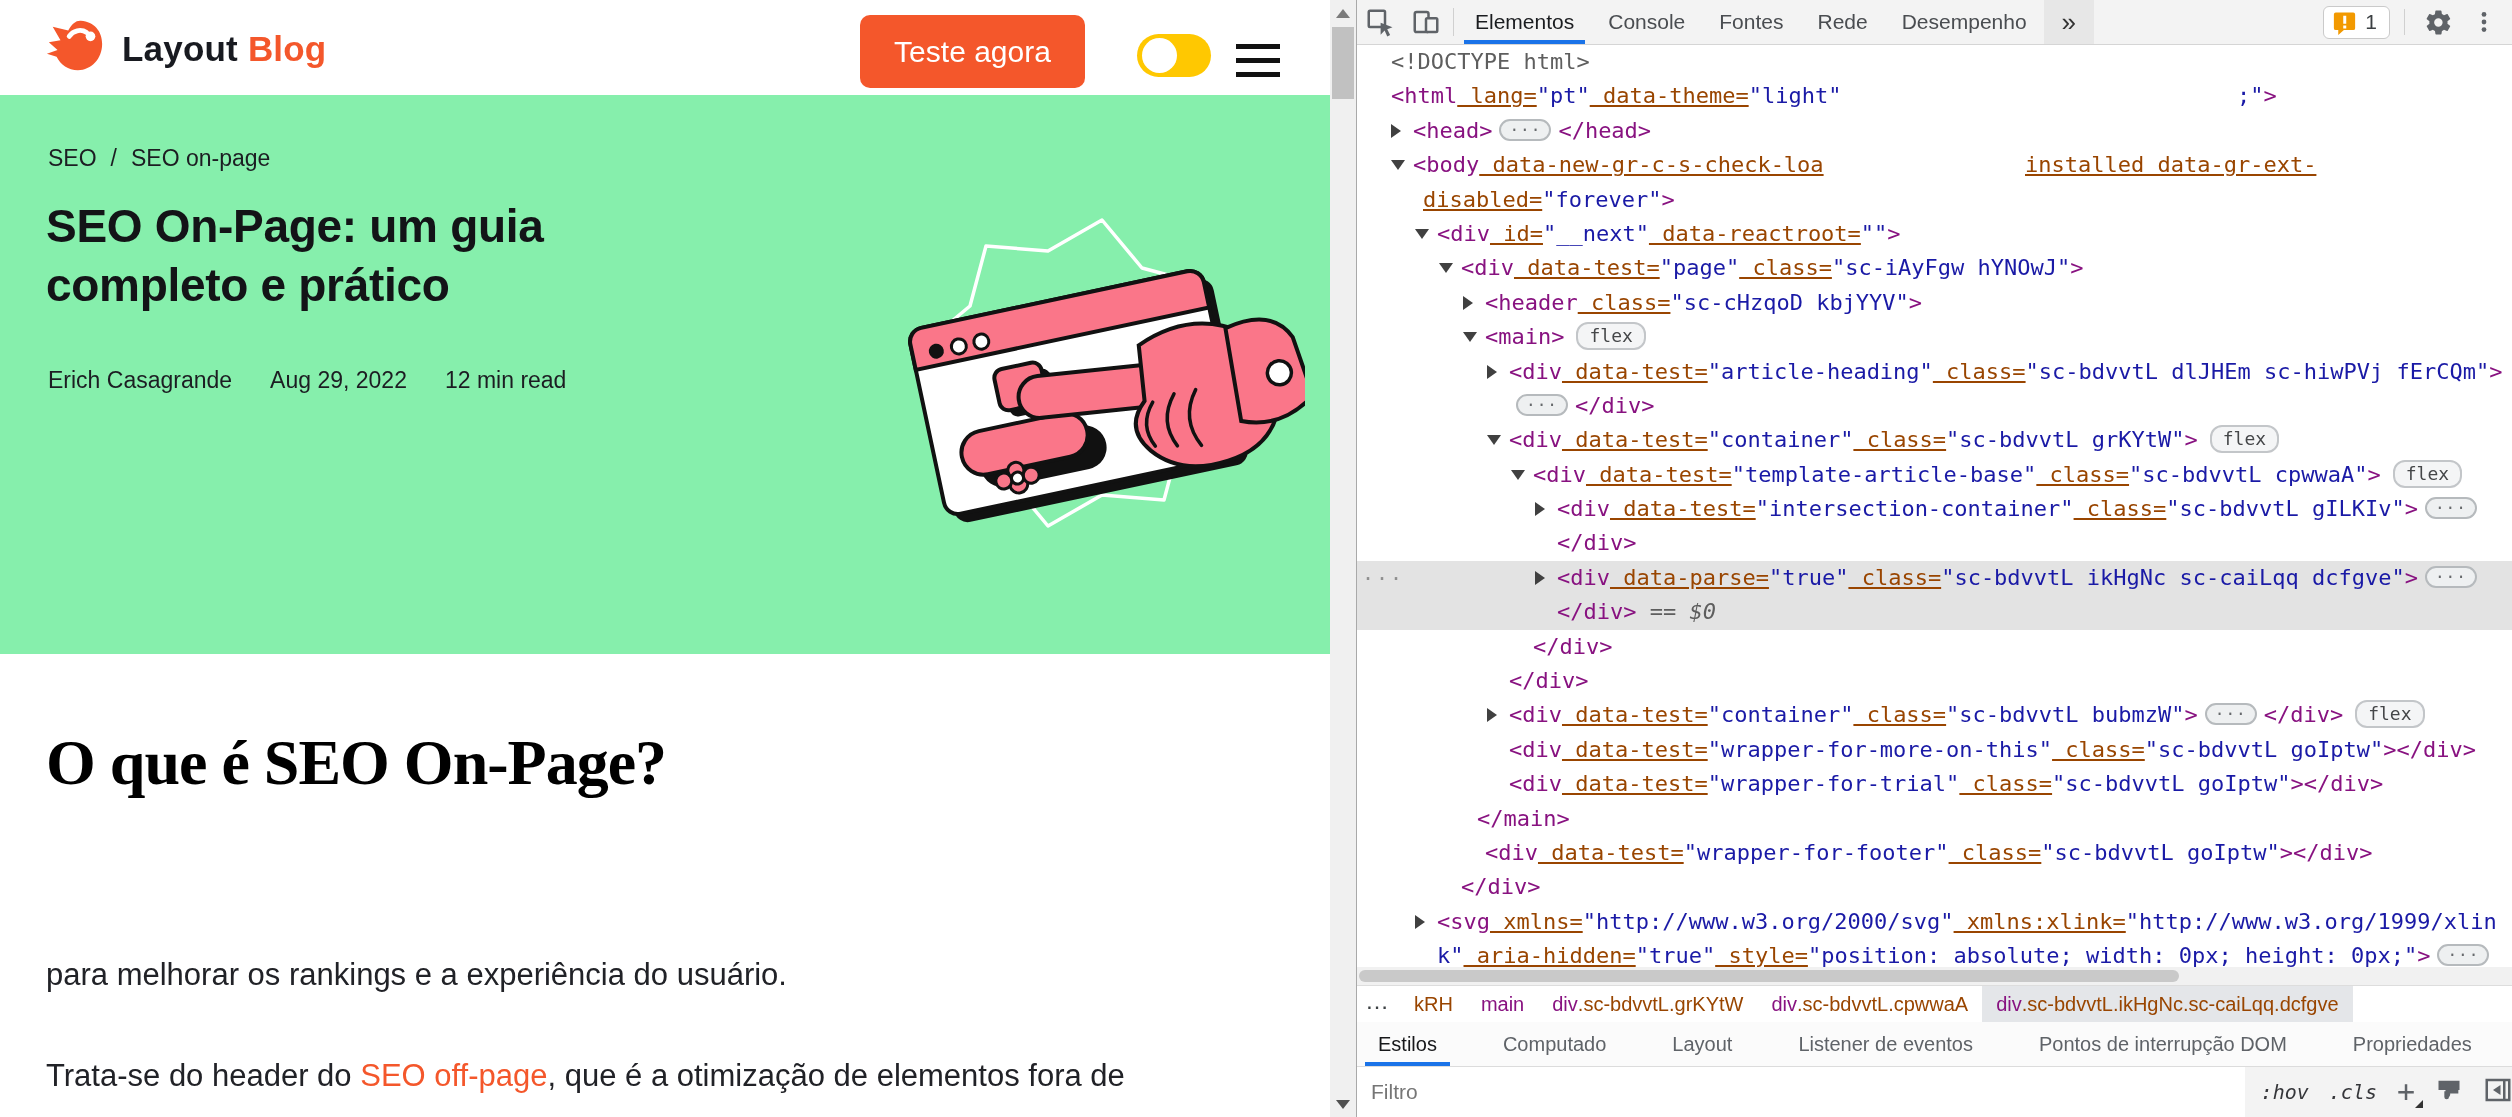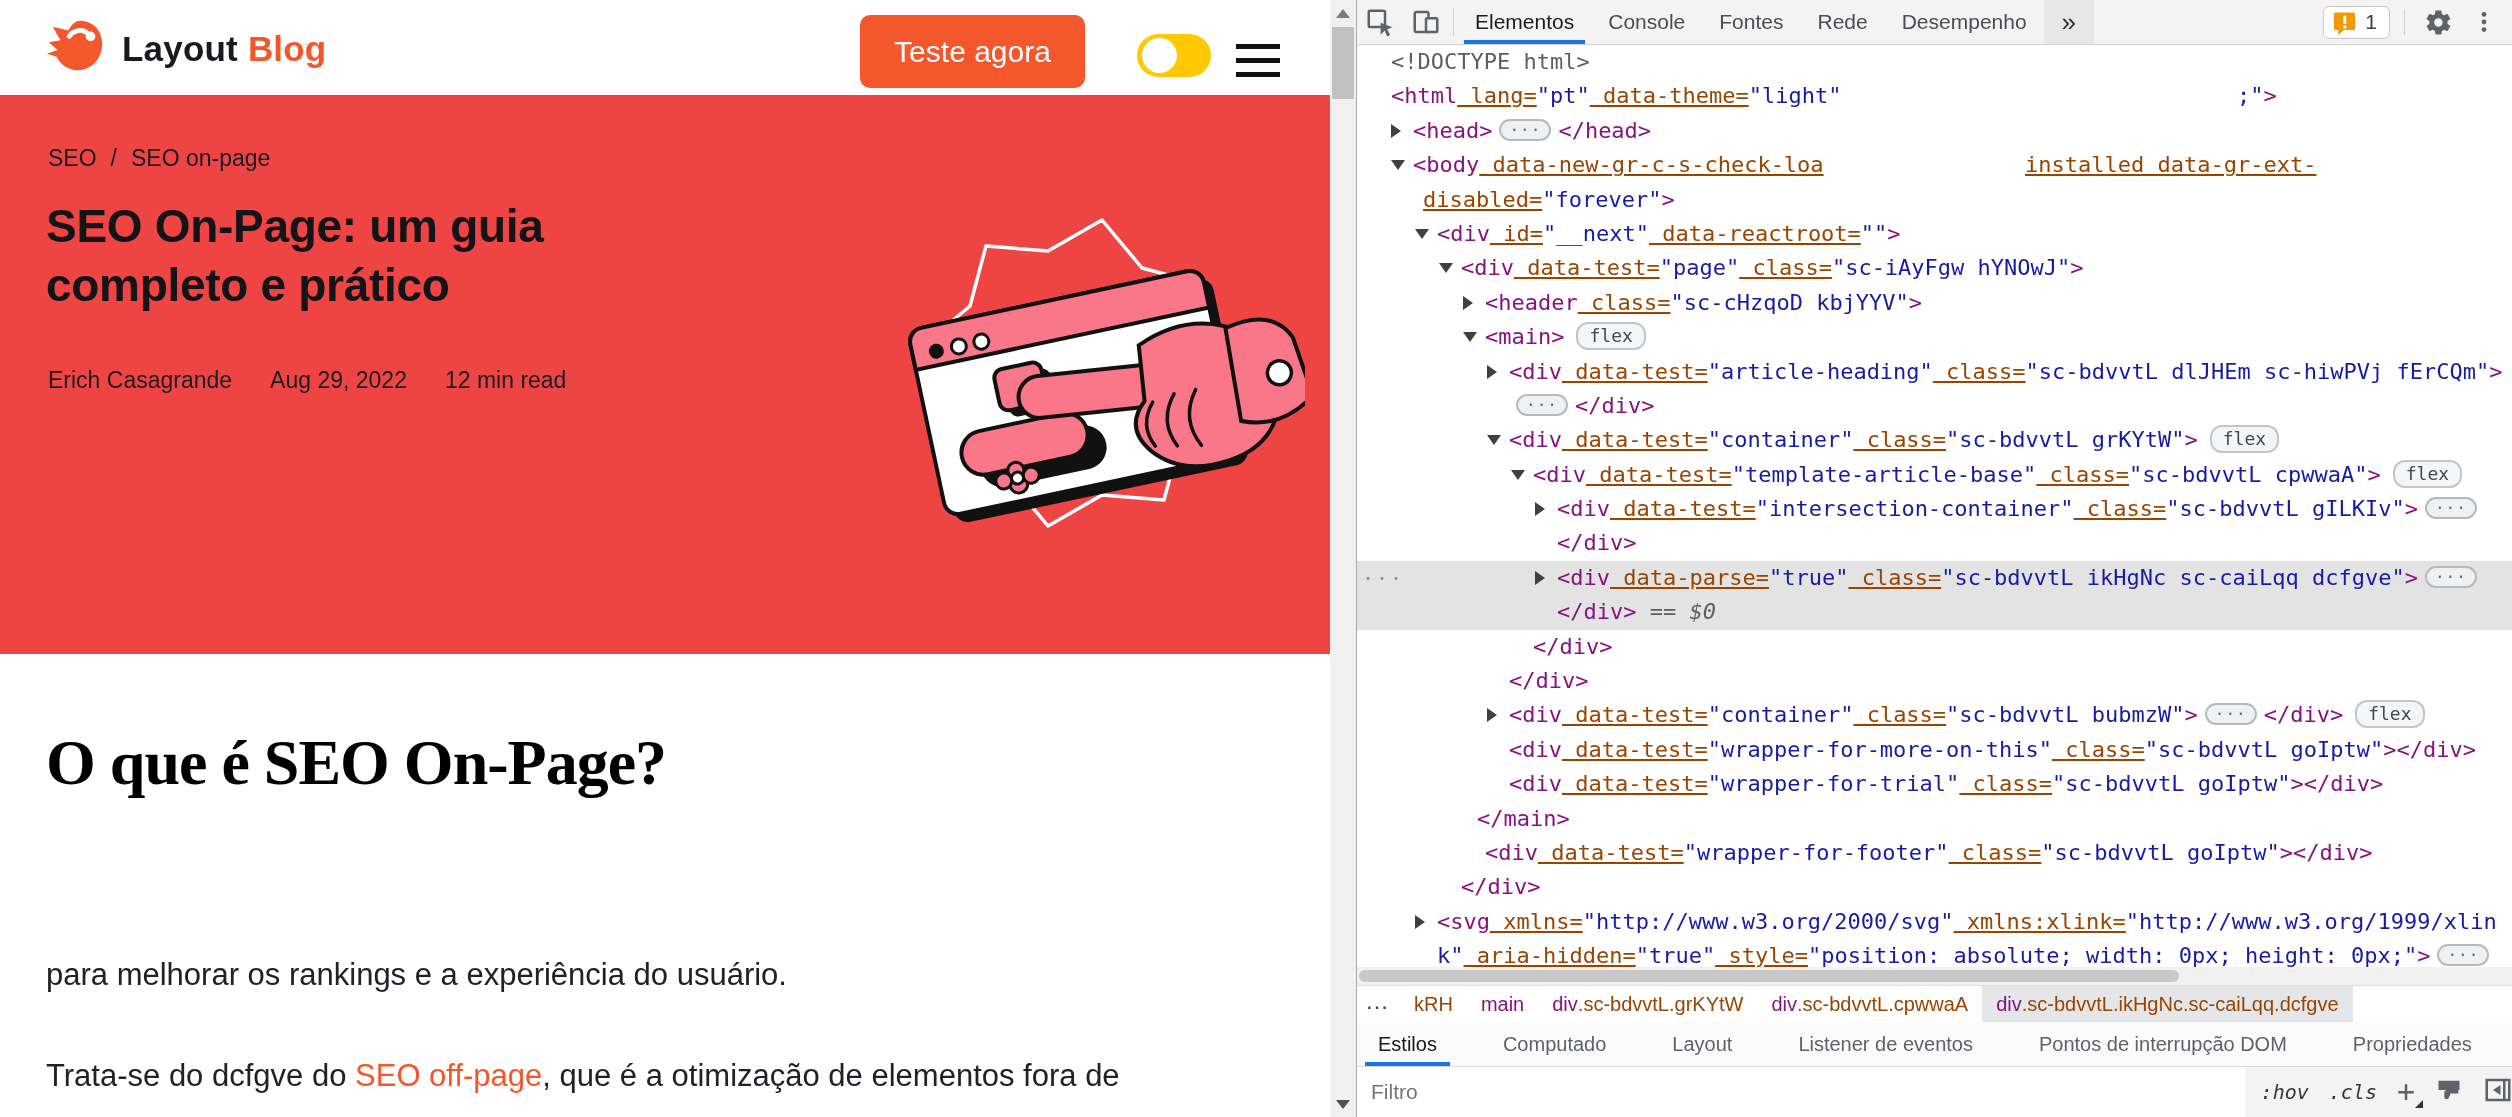--- a/index.html
+++ b/index.html
@@ -15,21 +15,21 @@
   #logo-text .blog-word { font-weight:600; }
   #cta-btn { position:absolute; left:860px; top:15px; width:225px; height:73px; border:none;
              border-radius:10px; background:#f4572b; color:#fff; font-size:30px;
              font-family:"Liberation Sans",sans-serif; cursor:pointer; }
   #theme-toggle { position:absolute; left:1137px; top:34px; width:74px; height:43px;
                   background:#ffc801; border-radius:22px; cursor:pointer; }
   #theme-knob { position:absolute; left:5px; top:4px; width:35px; height:35px; background:#fff; border-radius:50%; }
   #hamburger { position:absolute; left:1236px; top:44px; width:44px; height:36px; cursor:pointer; }
   #hamburger .bar { height:5px; background:#111; margin-bottom:9px; }
 
-  #hero { position:absolute; left:0; top:95px; width:1330px; height:644px; background:#ef4444; overflow:hidden; }
+  #hero { position:absolute; left:0; top:95px; width:1330px; height:644px; background:#86efac; overflow:hidden; }
   #hero-breadcrumb { position:absolute; left:48px; top:50px; font-size:23px; color:#1c1d22; display:flex; gap:14px; }
   #hero-breadcrumb a { color:#1c1d22; text-decoration:none; cursor:pointer; }
   #hero-title { position:absolute; left:46px; top:102px; font-size:46px; line-height:59px;
                 font-weight:700; color:#131417; letter-spacing:-.3px; }
   #hero-meta { position:absolute; left:48px; top:272px; display:flex; gap:38px; font-size:23px; color:#1c1d22; }
   #hero-illo { position:absolute; left:845px; top:110px; }
 
   #article { position:absolute; left:0; top:654px; width:1330px; height:463px; background:#fff; }
   #article h2 { position:absolute; left:46px; top:72px; font-size:64px; font-weight:800;
                 color:#000; letter-spacing:-1px;font-family:Liberation Serif, serif; }
@@ -187,21 +187,21 @@
         </svg>
       </div>
     </div>
 
     <div id="article">
       <h2>O que é SEO On-Page?</h2>
       <p class="para" id="para1">
         <br>
         <span>para melhorar os rankings e a experiência do usuário.</span>
       </p>
-      <p class="para" id="para2"><span>Trata-se do dcfgve do </span><a>SEO off-page</a><span>, que é a otimização de elementos fora de</span></p>
+      <p class="para" id="para2"><span>Trata-se do header do </span><a>SEO off-page</a><span>, que é a otimização de elementos fora de</span></p>
     </div>
   </div>
 
   <div id="page-scrollbar">
     <div class="sb-btn" style="top:0">
         <div class="tri-up"></div>
       </div>
     <div id="sb-thumb"></div>
     <div class="sb-btn" style="bottom:0">
         <div class="tri-down"></div>

